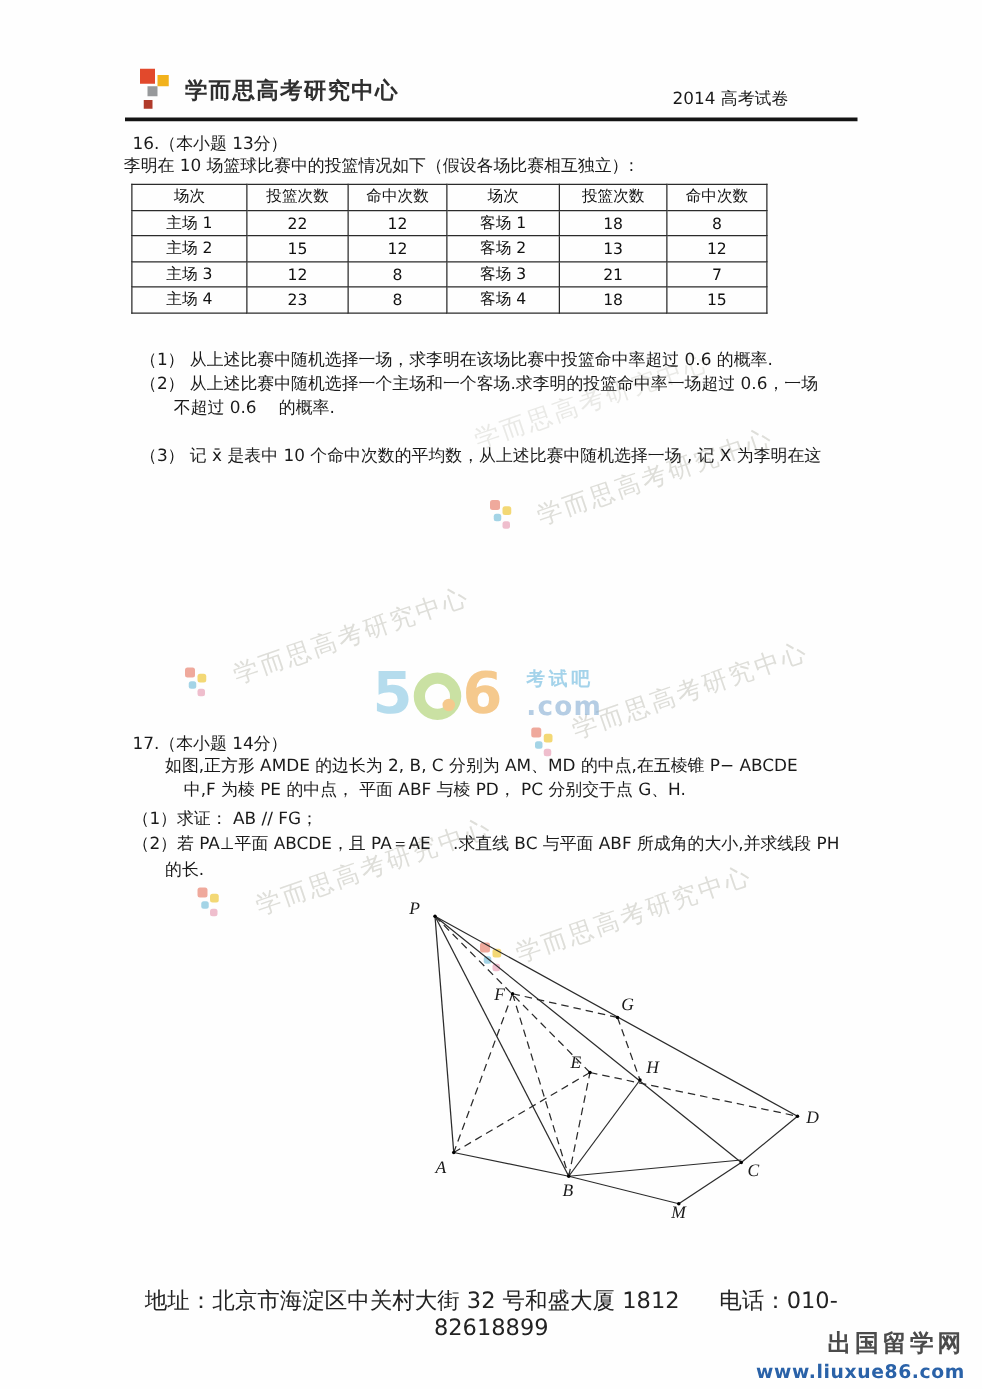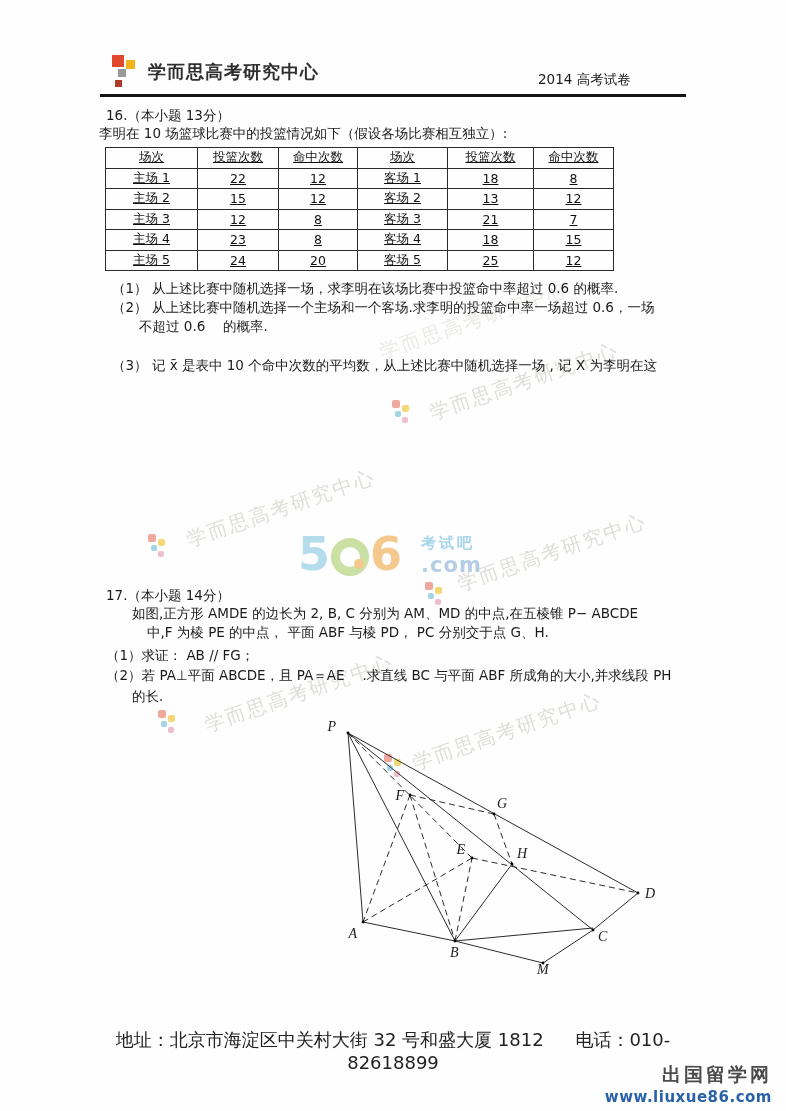--- a/index.html
+++ b/index.html
@@ -21,21 +21,21 @@
   .brand-text { font-size:18px; font-weight:bold; color:#2f2f2f; letter-spacing:1px; }
   .doc-label { left:538px; top:70px; font-size:13px; color:#222; }
   .rule { left:100px; top:94px; width:586px; height:3px; background:#141414; }
 
   
   .t { font-size:13.5px; line-height:18px; white-space:nowrap; color:#1a1a1a; }
 
   
   .shots { border-collapse:collapse; table-layout:fixed; }
   .shots td { border:1.5px solid #2b2b2b; text-align:center; font-size:12.5px;
-              height:19.5px; padding:0; color:#111;text-decoration:underline; }
+              height:19.5px; padding:0; color:#111; }
 
   
   .fig line { stroke:#2b2b2b; stroke-width:1; }
   .fig .dash { stroke-dasharray:6 4; }
   .fig text { font-family:"Liberation Serif", serif; font-style:italic;
               font-size:14px; fill:#1a1a1a; }
 
   
   .wm { position:absolute; white-space:nowrap; font-size:20px; letter-spacing:2px;
         color:#c9c9c1; opacity:.6; transform:rotate(-19deg); pointer-events:none; }
@@ -175,28 +175,20 @@
       <td>21</td>
       <td>7</td>
     </tr>
     <tr>
       <td>主场 4</td>
       <td>23</td>
       <td>8</td>
       <td>客场 4</td>
       <td>18</td>
       <td>15</td>
-    </tr>
-    <tr>
-      <td>主场 5</td>
-      <td>24</td>
-      <td>20</td>
-      <td>客场 5</td>
-      <td>25</td>
-      <td>12</td>
     </tr>
   </tbody>
     </table>
 
   <div class="abs t" style="left:112px; top:279px;">（1） 从上述比赛中随机选择一场，求李明在该场比赛中投篮命中率超过 0.6 的概率.</div>
   <div class="abs t" style="left:112px; top:298px;">（2） 从上述比赛中随机选择一个主场和一个客场.求李明的投篮命中率一场超过 0.6，一场</div>
   <div class="abs t" style="left:139px; top:317px;">不超过 0.6　 的概率.</div>
   <div class="abs t" style="left:112px; top:336px;margin-top:20px;">（3） 记 x̄ 是表中 10 个命中次数的平均数，从上述比赛中随机选择一场 , 记 X 为李明在这</div>
 
   <div class="abs t" style="left:106px; top:586px;">17.（本小题 14分）</div>

